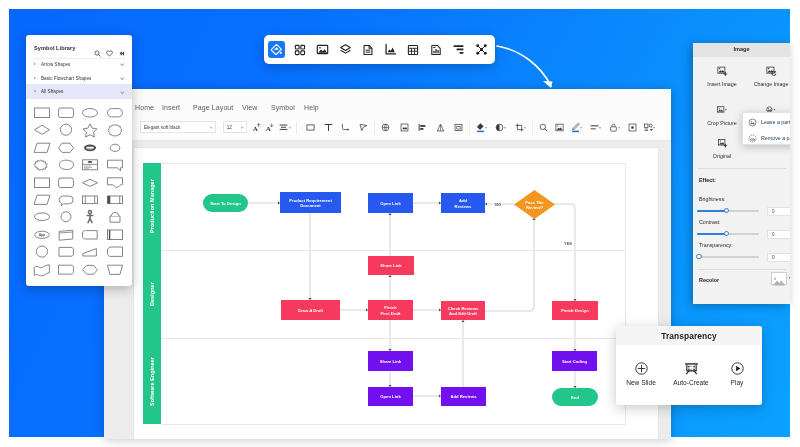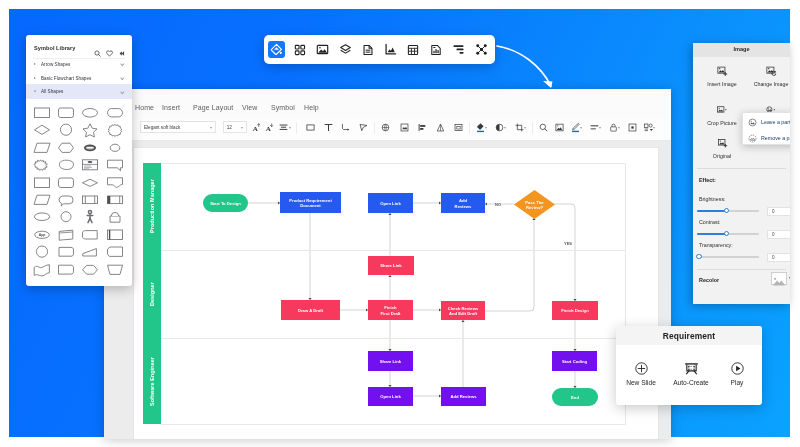--- a/index.html
+++ b/index.html
@@ -514,21 +514,21 @@
       <svg width="14" height="11" viewBox="0 0 18 14">
           <circle cx="4" cy="3.6" r="1.5" fill="#b4b4b4"></circle>
           <path d="M1 12 6.4 5.6 9.4 9l2.6-3.4L17 12z" fill="#b4b4b4"></path>
         </svg>
     </div>
     <span class="caretmini" style="left:96px;top:234px"></span>
   </div>
 
   <div class="pres-panel">
     <div class="pp-head">
-      <div class="t">Requirement</div>
+      <div class="t">Transparency</div>
     </div>
     <div class="pp-item" style="left:0px">
       <div class="ic">
         <svg width="15" height="15" viewBox="0 0 20 20">
             <circle cx="10" cy="10" r="7.6" fill="none" stroke="#222" stroke-width="1.2"></circle>
             <path d="M10 5.6v8.8M5.6 10h8.8" stroke="#222" stroke-width="1.2" stroke-linecap="round"></path>
           </svg>
       </div>
       <div class="lb">New Slide</div>
     </div>

